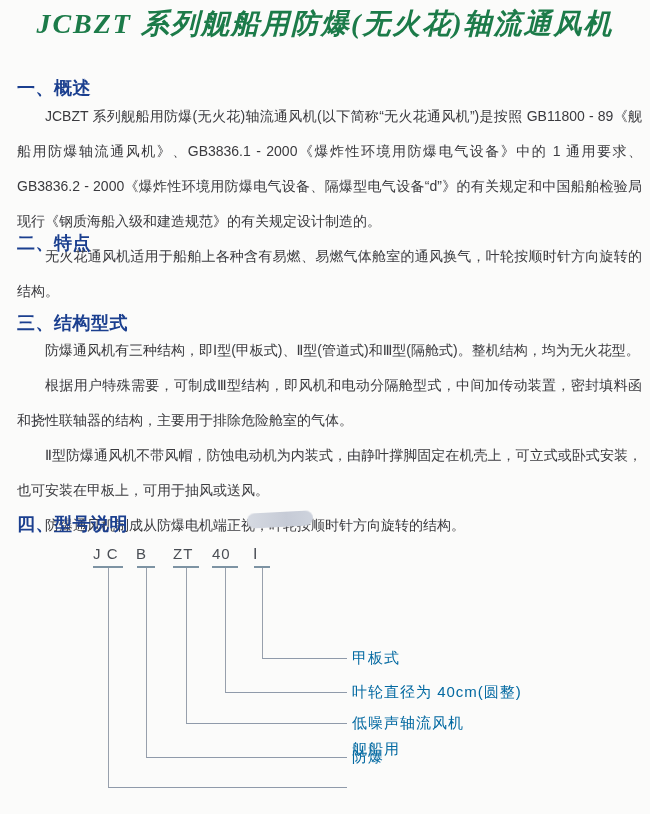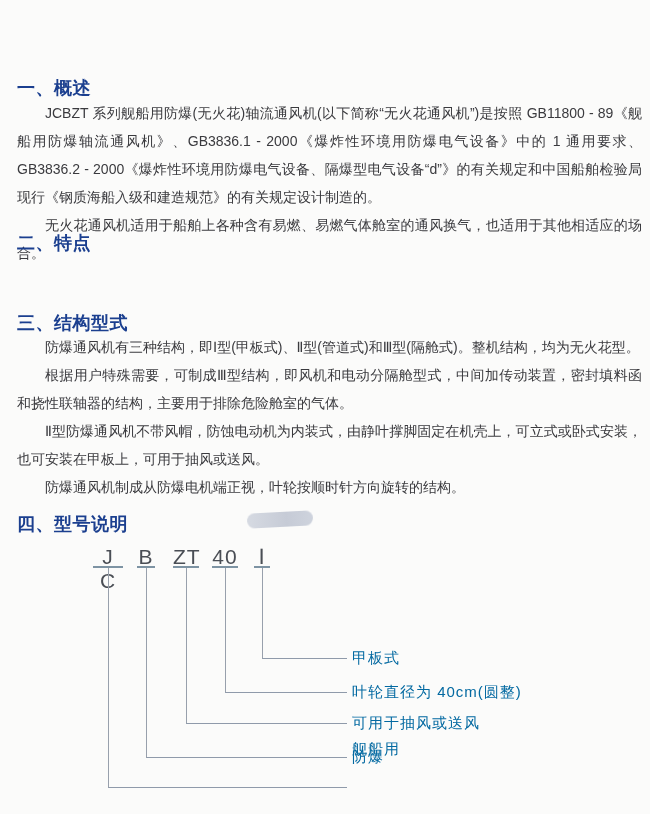--- a/index.html
+++ b/index.html
@@ -14,33 +14,33 @@
     font-family:"Liberation Serif",serif;font-style:italic;font-weight:bold;
     font-size:28px;letter-spacing:2px;color:#1c7b49;
   }
   .sec-heading{
     position:absolute;left:17px;margin:0;
     font-size:18px;font-weight:bold;color:#1b3f8f;letter-spacing:0.5px;text-align:right;
   }
   .sec1{top:76px}.sec2{top:231px}.sec3{top:311px}.sec4{top:512px}
   .pblock{
     position:absolute;left:17px;width:625px;
-    font-size:14px;line-height:28px;text-align:justify;text-align-last:left;
+    font-size:14px;line-height:35px;text-align:justify;text-align-last:left;
   }
   .pblock p{margin:0;text-indent:2em;}
   .pb1{top:99px}.pb2{top:252px}.pb3{top:333px}
   .smudge{
     position:absolute;left:247px;top:512px;width:66px;height:15px;
     background:linear-gradient(90deg,#d6dae2,#c6cbd6 60%,#ced3dd);
     border-radius:9px;transform:rotate(-3deg);filter:blur(0.7px);
   }
   
   .code{
-    position:absolute;top:545px;text-align:center;
-    font-size:21px;color:#4a4e55;letter-spacing:1px;
+    position:absolute;top:545px;
+    font-size:15px;color:#4a4e55;letter-spacing:1px;
   }
   .c-jc{left:93px;width:30px}
   .c-b{left:136px;width:20px}
   .c-zt{left:173px;width:26px}
   .c-40{left:212px;width:26px}
   .c-i{left:253px;width:18px}
   .uline{position:absolute;top:566px;height:2px;background:#7d93a3;}
   .u-jc{left:93px;width:30px}
   .u-b{left:137px;width:18px}
   .u-zt{left:173px;width:26px}
@@ -59,25 +59,26 @@
     position:absolute;left:352px;
     font-size:15px;color:#0369a1;letter-spacing:1px;white-space:nowrap;
   }
   .d1{top:649px}.d2{top:683px}.d3{top:714px}.d4{top:748px}.d5{top:740px}
 </style>
 </head>
 <body>
 
 <div class="sheet">
 
+  <h1 class="doc-title">JCBZT 系列舰船用防爆(无火花)轴流通风机</h1>
 
   <h2 class="sec-heading sec1">一、概述</h2>
   <div class="pblock pb1">
     <p>JCBZT 系列舰船用防爆(无火花)轴流通风机(以下简称“无火花通风机”)是按照 GB11800 - 89《舰船用防爆轴流通风机》、GB3836.1 - 2000《爆炸性环境用防爆电气设备》中的 1 通用要求、GB3836.2 - 2000《爆炸性环境用防爆电气设备、隔爆型电气设备“d”》的有关规定和中国船舶检验局现行《钢质海船入级和建造规范》的有关规定设计制造的。</p>
-    <p>无火花通风机适用于船舶上各种含有易燃、易燃气体舱室的通风换气，也适用于其他相适应的场合。</p>
+    <p>无火花通风机适用于船舶上各种含有易燃、易燃气体舱室的通风换气，叶轮按顺时针方向旋转的结构。</p>
   </div>
 
   <h2 class="sec-heading sec2">二、特点</h2>
 
   <h2 class="sec-heading sec3">三、结构型式</h2>
   <div class="pblock pb3">
     <p>防爆通风机有三种结构，即Ⅰ型(甲板式)、Ⅱ型(管道式)和Ⅲ型(隔舱式)。整机结构，均为无火花型。</p>
     <p>根据用户特殊需要，可制成Ⅲ型结构，即风机和电动分隔舱型式，中间加传动装置，密封填料函和挠性联轴器的结构，主要用于排除危险舱室的气体。</p>
     <p>Ⅱ型防爆通风机不带风帽，防蚀电动机为内装式，由静叶撑脚固定在机壳上，可立式或卧式安装，也可安装在甲板上，可用于抽风或送风。</p>
     <p>防爆通风机制成从防爆电机端正视，叶轮按顺时针方向旋转的结构。</p>
@@ -99,17 +100,17 @@
   <div class="uline u-i"></div>
 
   <div class="lshape l-i"></div>
   <div class="lshape l-40"></div>
   <div class="lshape l-zt"></div>
   <div class="lshape l-b"></div>
   <div class="lshape l-jc"></div>
 
   <span class="dlabel d1">甲板式</span>
   <span class="dlabel d2">叶轮直径为 40cm(圆整)</span>
-  <span class="dlabel d3">可用于抽风或送风</span>
+  <span class="dlabel d3">低噪声轴流风机</span>
   <span class="dlabel d4">防爆</span>
   <span class="dlabel d5">舰船用</span>
 
 </div>
 
 </body></html>

